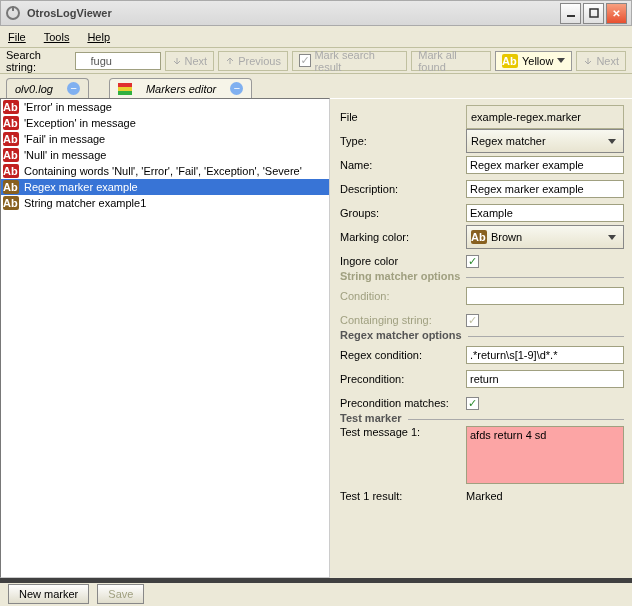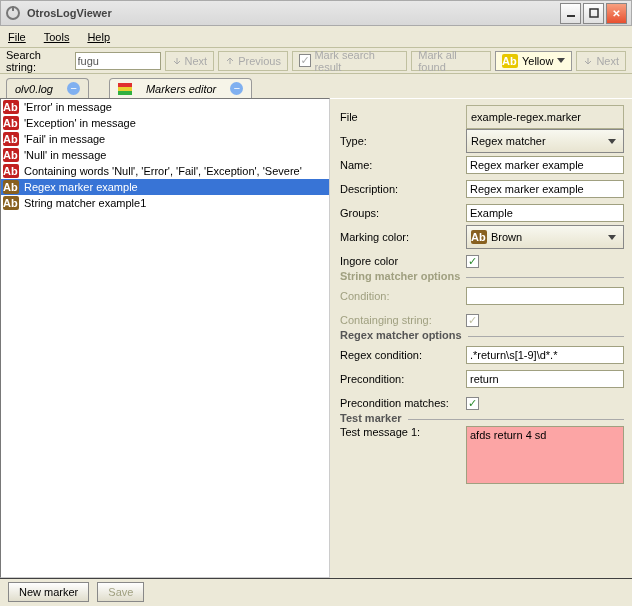--- a/index.html
+++ b/index.html
@@ -5,21 +5,21 @@
   * { box-sizing: border-box; font-family: Tahoma, Arial, sans-serif; font-size: 11px; margin: 0; padding: 0; }
   body { width: 632px; height: 606px; background: #ece9d8; overflow: hidden; }
   .titlebar { height: 26px; background: linear-gradient(#e8e8e8,#d8d8d8); border: 1px solid #aaa; display: flex; align-items: center; padding: 0 4px; }
   .titlebar-icon { width: 16px; height: 16px; margin-right: 6px; }
   .title-text { flex: 1; font-weight: bold; color: #444; }
   .win-btn { width: 21px; height: 21px; border: 1px solid #888; margin-left: 2px; background: linear-gradient(#fefefe,#e0e0e0); display: flex; align-items: center; justify-content: center; font-size: 10px; color: #333; cursor: pointer; }
   .win-close { background: linear-gradient(#f7a080,#e85030); color: #fff; font-weight: bold; }
   .menubar { height: 22px; background: #ece9d8; display: flex; align-items: center; padding: 0 8px; border-bottom: 1px solid #c0c0a0; }
   .mi { margin-right: 18px; cursor: pointer; text-decoration: underline; }
   .toolbar { height: 26px; background: #ece9d8; display: flex; align-items: center; padding: 0 6px; border-bottom: 1px solid #c0c0a0; gap: 4px; }
-  .search-input { width: 86px; height: 18px; border: 1px solid #a0a080; padding: 0 2px; background: #fff; color: #555; }
+  .search-input { width: 86px; height: 18px; border: 1px solid #a0a080; padding: 0 15px; background: #fff; color: #555; }
   .tb-btn { height: 20px; padding: 0 6px; border: 1px solid #c0c0a0; background: #ece9d8; color: #aaa; display: flex; align-items: center; gap: 3px; }
   .dd-btn { height: 20px; padding: 0 6px; border: 1px solid #999; background: #fffce0; display: flex; align-items: center; gap: 4px; }
   .ab-badge { display: inline-block; width: 16px; height: 14px; line-height: 14px; font-size: 11px; font-weight: bold; color: #fff; text-align: left; border-radius: 2px; }
   .ab-yellow { background: #e8c800; }
   .ab-red { background: #c22020; }
   .ab-brown { background: #886020; }
   .arrow-down { width: 0; height: 0; border-left: 4px solid transparent; border-right: 4px solid transparent; border-top: 5px solid #444; }
   .tabs { height: 24px; background: #ece9d8; display: flex; align-items: flex-end; padding: 0 6px; }
   .tab { border: 1px solid #999; border-bottom: none; background: #ece9d8; padding: 3px 8px; margin-right: 20px; border-radius: 4px 4px 0 0; display: flex; align-items: center; gap: 14px; font-style: italic; }
   .tab.active { background: #f6f4e8; }
@@ -34,21 +34,21 @@
   .lbl { width: 120px; }
   .lbl.dis { color: #a0a080; }
   .inp { flex: 1; height: 18px; border: 1px solid #a0a080; background: #fff; padding: 0 3px; }
   .sel-box { flex: 1; height: 24px; border: 1px solid #888; background: linear-gradient(#f8f8f0,#e8e4d0); display: flex; align-items: center; padding: 0 4px; gap: 4px; justify-content: space-between; }
   .sel-drop { width: 14px; display:flex; justify-content:center; }
   .chk { width: 13px; height: 13px; border: 1px solid #888; background: #fff; color: #2a8a2a; font-size: 11px; line-height: 11px; text-align: center; }
   .section { border-top: 1px solid #aaa; margin-top: 4px; padding-top: 2px; }
   .section-lbl { font-size: 11px; color: #555; background: #ece9d8; position: relative; top: -10px; padding-right: 6px; display: inline-block; font-weight: bold; }
   .section-lbl.dis { color: #a0a080; }
   .txtarea { flex: 1; height: 58px; border: 1px solid #a0a080; background: #fca5a5; padding: 2px 3px; }
-  .footer { height: 26px; background: #ece9d8; display: flex; align-items: center; padding: 0 8px; gap: 8px; border-top: 1px solid #404040; }
+  .footer { height: 26px; background: #ece9d8; display: flex; align-items: center; padding: 0 8px; gap: 8px; border-top: 5px solid #404040; }
   .btn { padding: 3px 10px; border: 1px solid #888; background: linear-gradient(#fefefe,#e0ddcc); }
   .btn.dis { color: #a0a080; }
   .status { height: 18px; display: flex; align-items: center; }
 </style>
 </head>
 <body>
 
 <div class="titlebar">
   <svg class="titlebar-icon" viewBox="0 0 16 16">
       <circle cx="8" cy="8" r="6" fill="none" stroke="#777" stroke-width="2"></circle>
@@ -226,20 +226,24 @@
     <div class="frow">
         <span class="lbl">Precondition matches:</span>
       <div class="chk">✓</div>
       </div>
 
     <div class="section"><span class="section-lbl">Test marker</span></div>
     <div class="frow" style="align-items:flex-start;margin-top:-8px">
         <span class="lbl">Test message 1:</span>
       <div class="txtarea">afds return 4 sd</div>
       </div>
+    <div class="frow">
+        <span class="lbl">Test 1 result:</span>
+      <span>Marked</span>
+      </div>
   </div>
 </div>
 
 <div class="footer">
   <button class="btn">New marker</button>
   <button class="btn dis">Save</button>
 </div>
 
 <div class="status">
   

